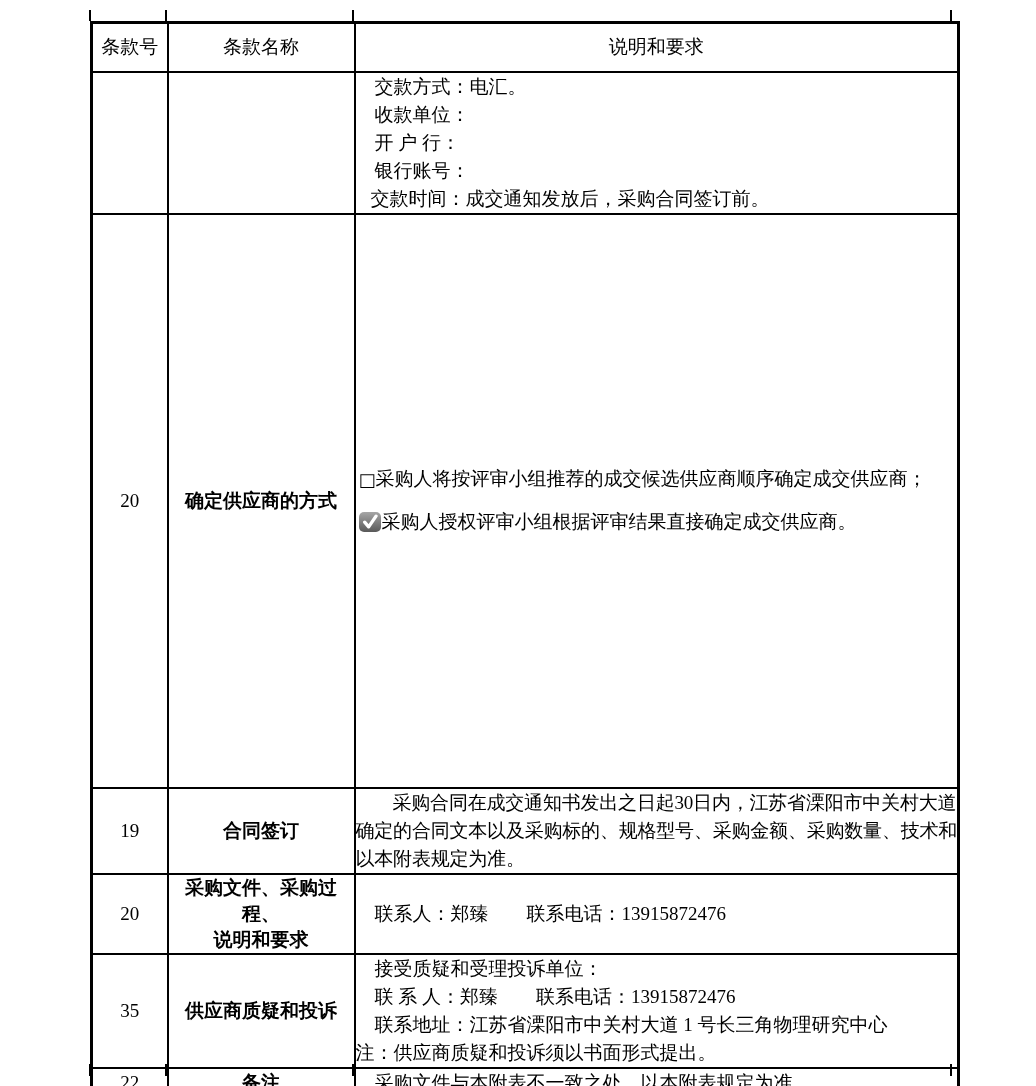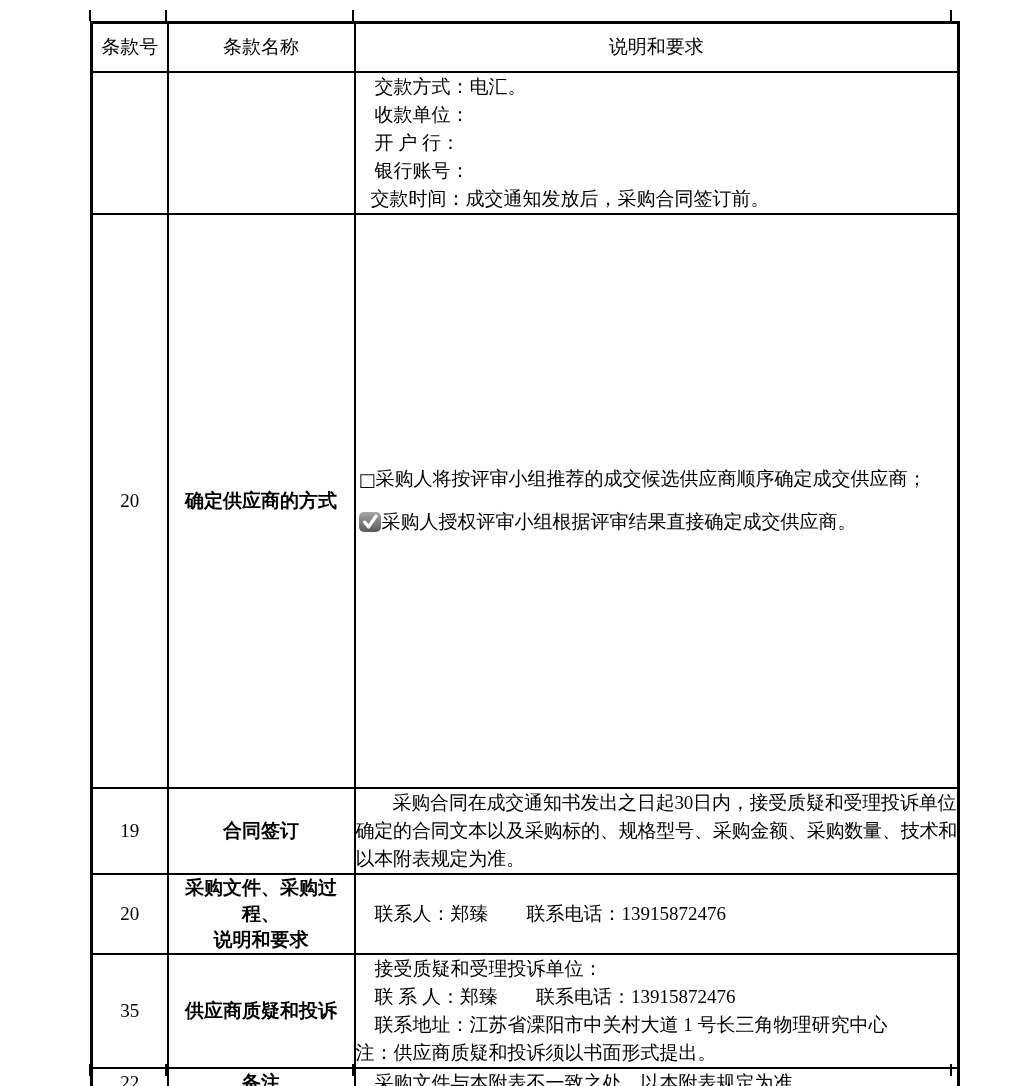--- a/index.html
+++ b/index.html
@@ -89,21 +89,21 @@
                 <path d="M4 12 l6 7 L21 3" stroke="#ffffff" stroke-width="5" fill="none" stroke-linecap="round" stroke-linejoin="round"></path>
               </svg></span><span>采购人授权评审小组根据评审结果直接确定成交供应商。</span>
       </div>
     </td>
   </tr>
 
   <tr style="height:84px">
     <td class="num">19</td>
     <td class="name">合同签订</td>
     <td class="desc tight">
-      <div class="line ind2">采购合同在成交通知书发出之日起30日内，接受质疑和受理投诉单位</div>
+      <div class="line ind2">采购合同在成交通知书发出之日起30日内，江苏省溧阳市中关村大道</div>
       <div class="line">确定的合同文本以及采购标的、规格型号、采购金额、采购数量、技术和</div>
       <div class="line">以本附表规定为准。</div>
     </td>
   </tr>
 
   <tr style="height:56px">
     <td class="num">20</td>
     <td class="name">
       <div>采购文件、采购过程、</div>
       <div>说明和要求</div>

